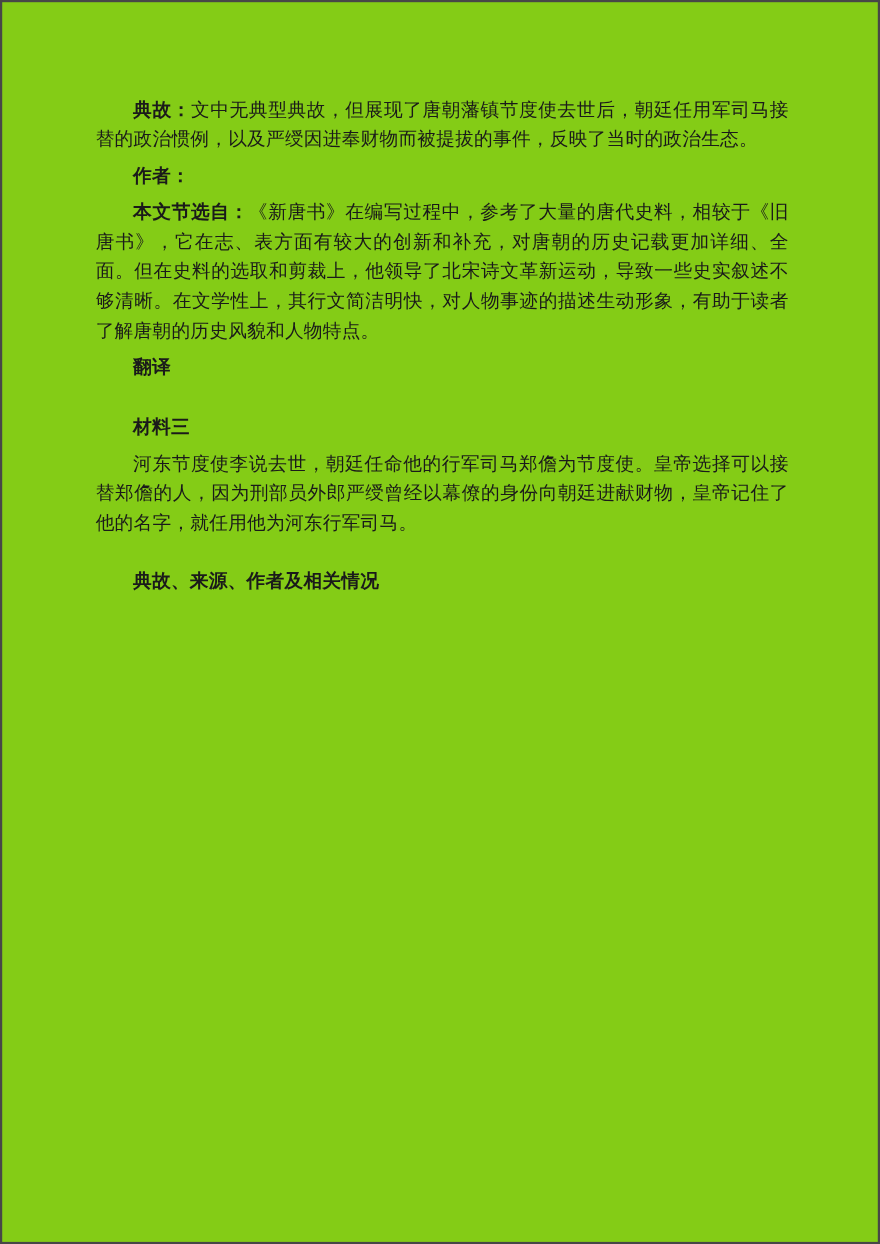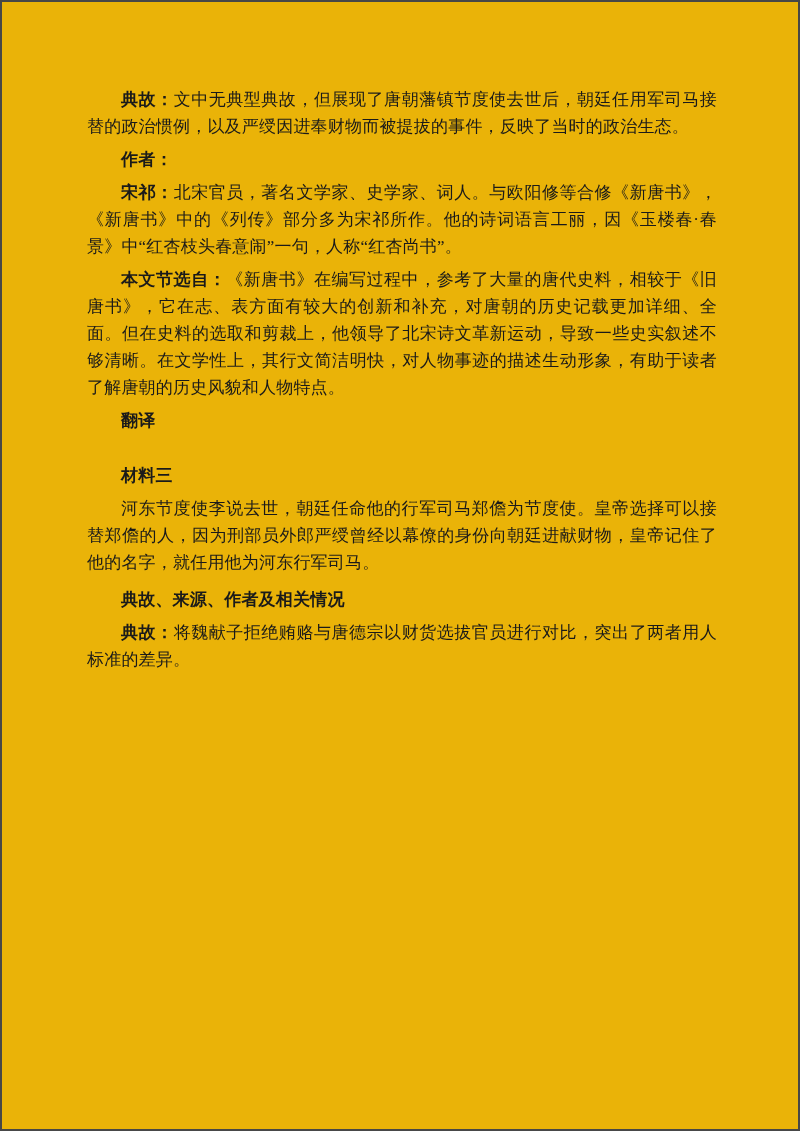--- a/index.html
+++ b/index.html
@@ -9,21 +9,21 @@
   body {
     width: 800px;
     height: 1131px;
     background: #ffffff;
     overflow: hidden;
   }
   .page {
     box-sizing: border-box;
     width: 800px;
     height: 1131px;
-    background: #eab308;
+    background: #84cc16;
     border: 2px solid #474747;
     position: relative;
     font-family: "Liberation Serif", "DejaVu Serif", serif;
     color: #1a1a1a;
   }
   .content {
     position: absolute;
     left: 85px;
     top: 84px;
     width: 630px;
@@ -39,46 +39,44 @@
   .block .b {
     font-weight: bold;
   }
   .heading {
     font-weight: bold;
   }
   .gap-large {
     margin-top: 28px;
   }
   .gap-small {
-    margin-top: 10px;
+    margin-top: 26px;
   }
 </style>
 </head>
 <body>
 
 <div class="page">
   <div class="content">
 
     <p class="block"><span class="b">典故：</span><span>文中无典型典故，但展现了唐朝藩镇节度使去世后，朝廷任用军司马接替的政治惯例，以及严绶因进奉财物而被提拔的事件，反映了当时的政治生态。</span></p>
 
 
     <p class="block"><span class="b">作者：</span><span></span></p>
 
 
-    <p class="block"><span class="b">宋祁：</span><span>北宋官员，著名文学家、史学家、词人。与欧阳修等合修《新唐书》，《新唐书》中的《列传》部分多为宋祁所作。他的诗词语言工丽，因《玉楼春·春景》中“红杏枝头春意闹”一句，人称“红杏尚书”。</span></p>
 
     <p class="block"><span class="b">本文节选自：</span><span>《新唐书》在编写过程中，参考了大量的唐代史料，相较于《旧唐书》，它在志、表方面有较大的创新和补充，对唐朝的历史记载更加详细、全面。但在史料的选取和剪裁上，他领导了北宋诗文革新运动，导致一些史实叙述不够清晰。在文学性上，其行文简洁明快，对人物事迹的描述生动形象，有助于读者了解唐朝的历史风貌和人物特点。</span></p>
 
     <p class="block heading">翻译</p>
 
     <p class="block heading gap-large">材料三</p>
 
     <p class="block"><span>河东节度使李说去世，朝廷任命他的行军司马郑儋为节度使。皇帝选择可以接替郑儋的人，因为刑部员外郎严绶曾经以幕僚的身份向朝廷进献财物，皇帝记住了他的名字，就任用他为河东行军司马。</span></p>
 
 
     <p class="block heading gap-small">典故、来源、作者及相关情况</p>
 
-    <p class="block"><span class="b">典故：</span><span>将魏献子拒绝贿赂与唐德宗以财货选拔官员进行对比，突出了两者用人标准的差异。</span></p>
 
 
 
   </div>
 </div>
 
 </body></html>

